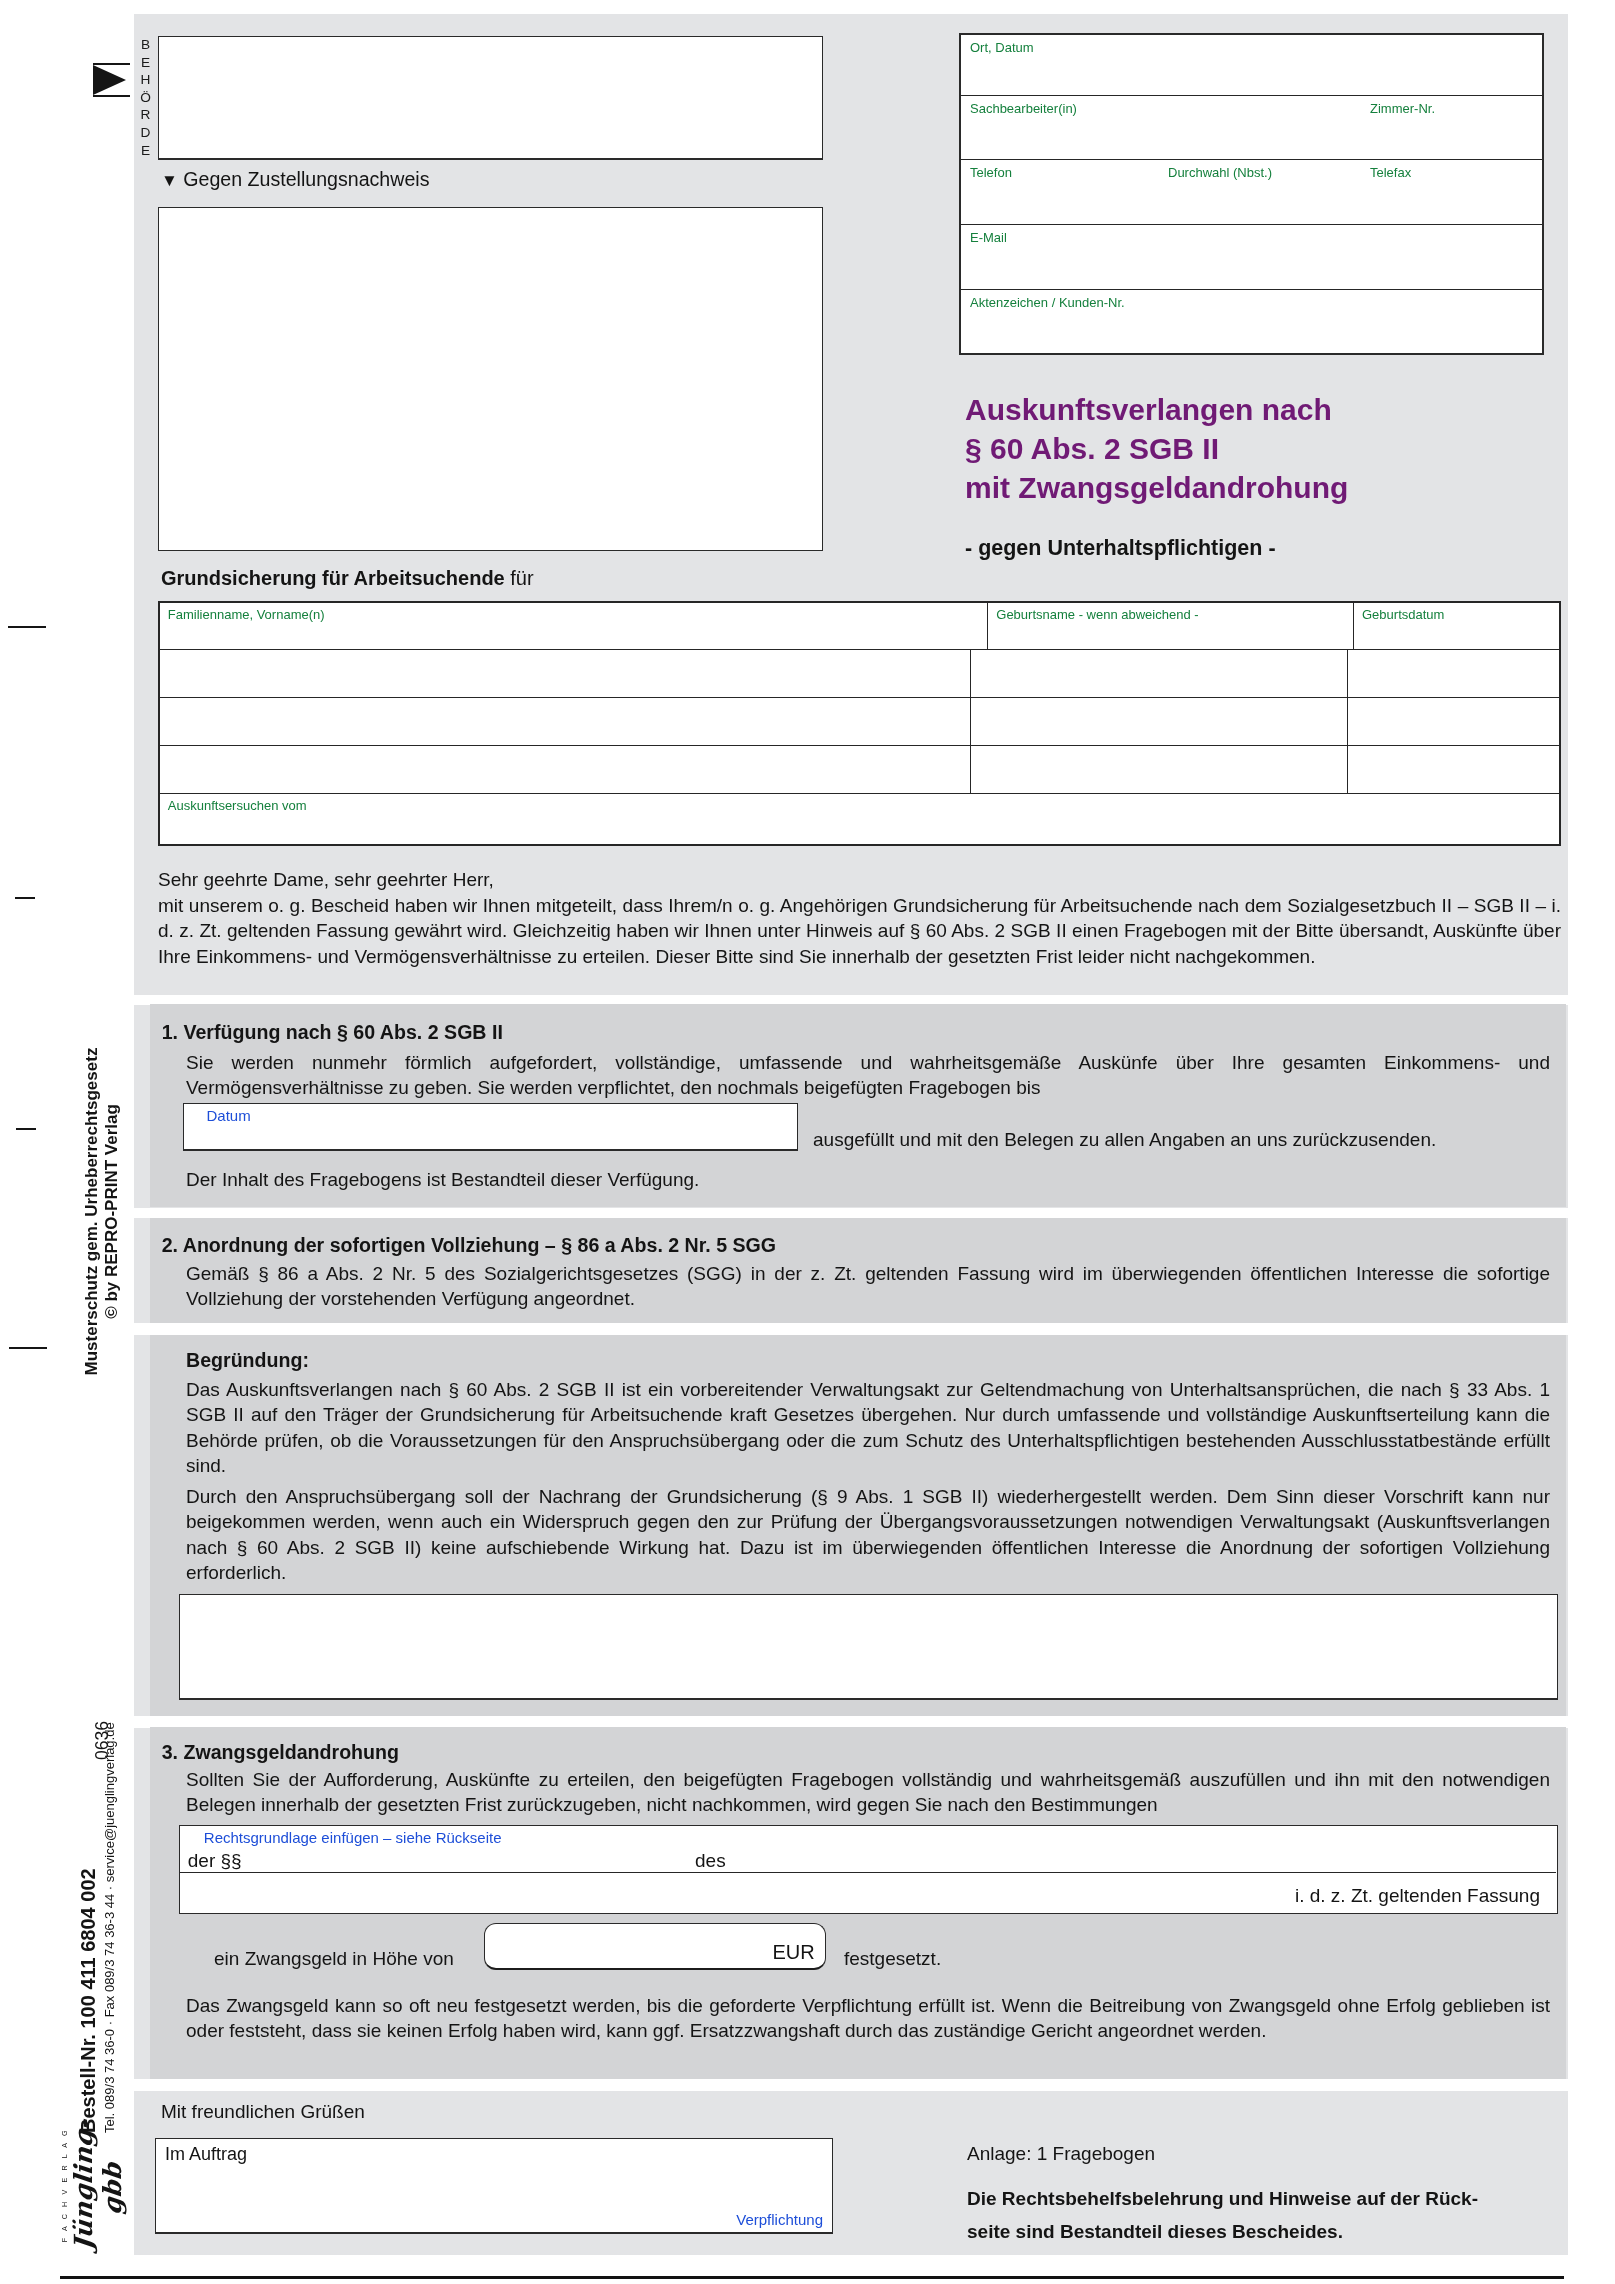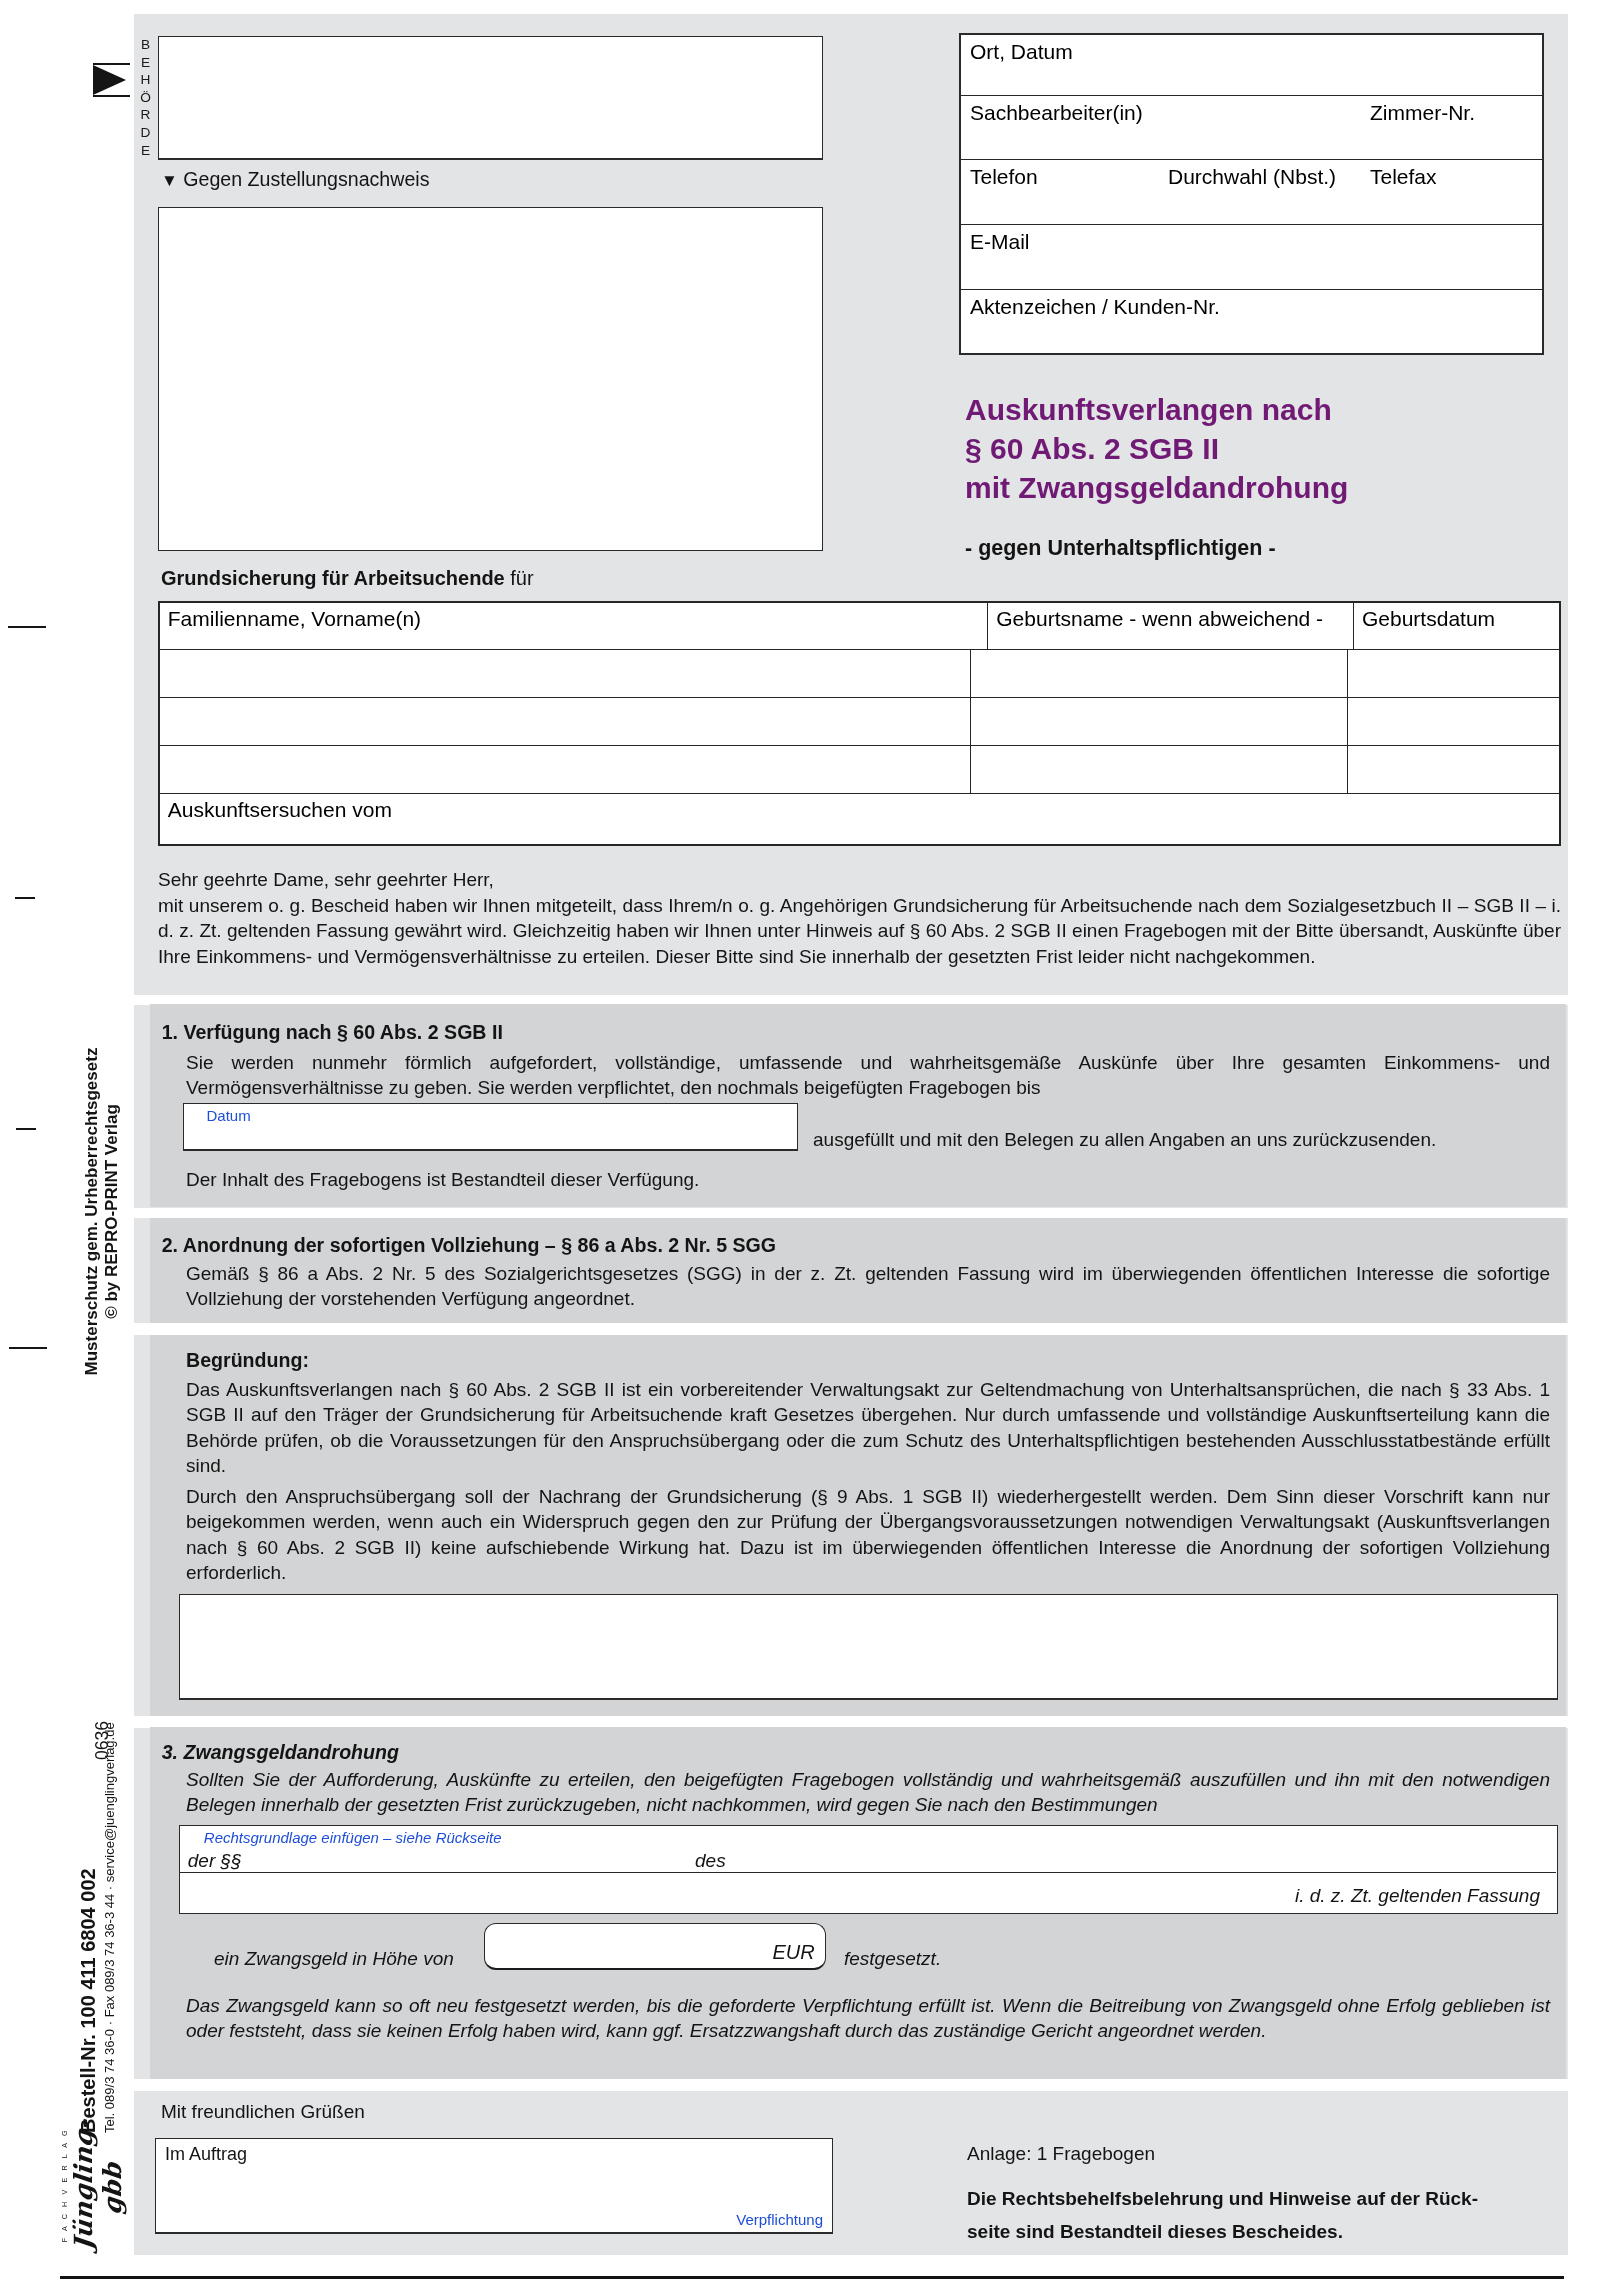--- a/index.html
+++ b/index.html
@@ -2,21 +2,21 @@
 <html style="font-size:10.4px"><head>
 <meta charset="utf-8">
 <style>
   html,body{margin:0;padding:0;background:#ffffff;}
   body{width:1616px;height:2284px;position:relative;font-family:"Liberation Sans",sans-serif;color:#141414;}
   .abs{position:absolute;}
   .formbg{background:#e3e4e6;}
   .secbox{background:#d3d4d6;}
   .whitebox{background:#ffffff;border:1.3px solid #2a2a2a;box-sizing:border-box;}
   .band{background:#ffffff;}
-  .lbl{font-size:21px;color:#000000;}
+  .lbl{font-size:13px;color:#15803d;}
   .small-lbl{font-size:15px;color:#1d4ed8;margin-left:16px;}
   .body-txt{font-size:19px;line-height:25.4px;color:#141414;}
   .just{text-align:justify;}
   .bold{font-weight:bold;}
   .sec-head{font-size:19.6px;font-weight:bold;}
   .vtext{position:absolute;transform:rotate(-90deg);transform-origin:left top;white-space:nowrap;}
   .vtext-c{text-align:center;white-space:normal;}
   .mark{background:#151515;height:2px;position:absolute;}
   .tbl-border{border:1.3px solid #262626;box-sizing:border-box;background:#ffffff;}
   .row-line{border-top:1.3px solid #262626;box-sizing:border-box;}
@@ -143,21 +143,21 @@
   <div class="body-txt just abs" style="left:36px;top:43px;width:1364px;">Gemäß § 86 a Abs. 2 Nr. 5 des Sozialgerichtsgesetzes (SGG) in der z. Zt. geltenden Fassung wird im überwiegenden öffentlichen Interesse die sofortige Vollziehung der vorstehenden Verfügung angeordnet.</div>
 </div>
 
 <div class="abs secbox" style="left:150px;top:1335px;width:1416px;height:381px;">
   <div class="sec-head abs" style="left:36px;top:14.3px;">Begründung:</div>
   <div class="body-txt just abs" style="left:36px;top:42px;width:1364px;">Das Auskunftsverlangen nach § 60 Abs. 2 SGB II ist ein vorbereitender Verwaltungsakt zur Geltendmachung von Unterhaltsansprüchen, die nach § 33 Abs. 1 SGB II auf den Träger der Grundsicherung für Arbeitsuchende kraft Gesetzes übergehen. Nur durch umfassende und vollständige Auskunftserteilung kann die Behörde prüfen, ob die Voraussetzungen für den Anspruchsübergang oder die zum Schutz des Unterhaltspflichtigen bestehenden Ausschlusstatbestände erfüllt sind.</div>
   <div class="body-txt just abs" style="left:36px;top:149px;width:1364px;">Durch den Anspruchsübergang soll der Nachrang der Grundsicherung (§ 9 Abs. 1 SGB II) wiederhergestellt werden. Dem Sinn dieser Vorschrift kann nur beigekommen werden, wenn auch ein Widerspruch gegen den zur Prüfung der Übergangsvoraussetzungen notwendigen Verwaltungsakt (Auskunftsverlangen nach § 60 Abs. 2 SGB II) keine aufschiebende Wirkung hat. Dazu ist im überwiegenden öffentlichen Interesse die Anordnung der sofortigen Vollziehung erforderlich.</div>
   <div class="whitebox abs" style="left:29px;top:259px;width:1379px;height:106px;border-bottom-width:2.6px;"></div>
 </div>
 
-<div class="abs secbox" style="left:150px;top:1727px;width:1416px;height:352px;font-style:italic;">
+<div class="abs secbox" style="left:150px;top:1727px;width:1416px;height:352px;">
   <div class="sec-head abs" style="left:11.7px;top:14.3px;">3. Zwangsgeldandrohung</div>
   <div class="body-txt just abs" style="left:36px;top:40px;width:1364px;">Sollten Sie der Aufforderung, Auskünfte zu erteilen, den beigefügten Fragebogen vollständig und wahrheitsgemäß auszufüllen und ihn mit den notwendigen Belegen innerhalb der gesetzten Frist zurückzugeben, nicht nachkommen, wird gegen Sie nach den Bestimmungen</div>
   <div class="whitebox abs" style="left:29px;top:98px;width:1379px;height:89px;">
     <div class="small-lbl abs" style="left:7.8px;top:3.3px;">Rechtsgrundlage einfügen – siehe Rückseite</div>
     <div class="body-txt abs" style="left:7.8px;top:22px;">der §§</div>
     <div class="body-txt abs" style="left:515px;top:22px;">des</div>
     <div class="abs" style="left:0;top:46px;width:1376px;height:1.3px;background:#262626;"></div>
     <div class="body-txt abs" style="right:17px;top:57px;">i. d. z. Zt. geltenden Fassung</div>
   </div>
   <div class="body-txt abs" style="left:44px;top:219px;margin-left:20px;">ein Zwangsgeld in Höhe von</div>

